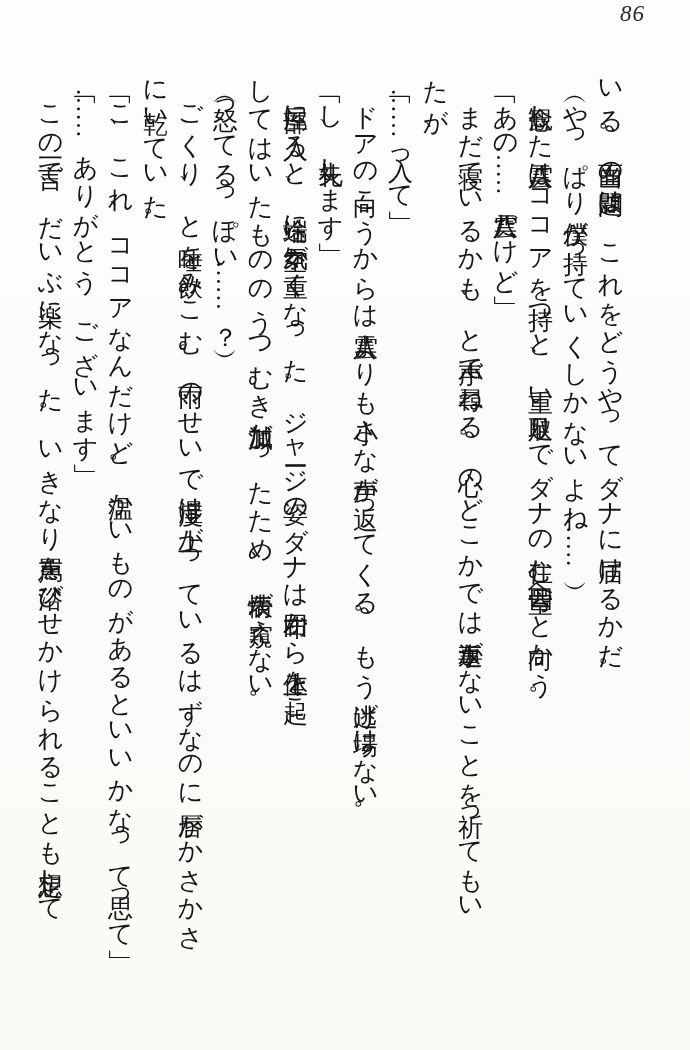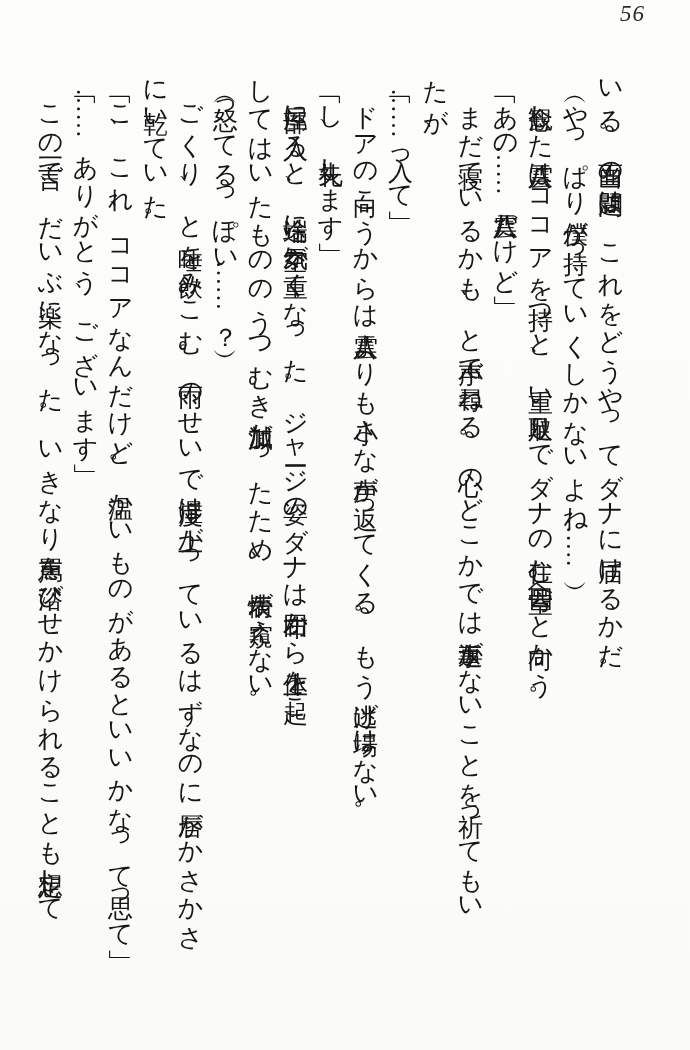--- a/index.html
+++ b/index.html
@@ -46,21 +46,21 @@
   }
   .line.indent {
     text-indent: 25px;
   }
 </style>
 </head>
 <body>
 
 <div class="book-page">
 
-  <div class="page-number">56</div>
+  <div class="page-number">86</div>
 
   <div class="text-area">
     <div class="line">いる。当面の問題は、これをどうやってダナに届けるかだ。</div>
     <div class="line indent">（やっぱり僕が持っていくしかないよね……）</div>
     <div class="line indent">観念した八雲はココアを持つと、重い足取りでダナの住む四号室へと向かう。</div>
     <div class="line indent">「あの……八雲だけど」</div>
     <div class="line indent">まだ寝ているかも、と小声で尋ねる。心のどこかでは返事がないことを祈ってもい</div>
     <div class="line">たが、</div>
     <div class="line indent">「……入って」</div>
     <div class="line indent">ドアの向こうからは八雲よりも小さな声が返ってくる。もう逃げ場はない。</div>

